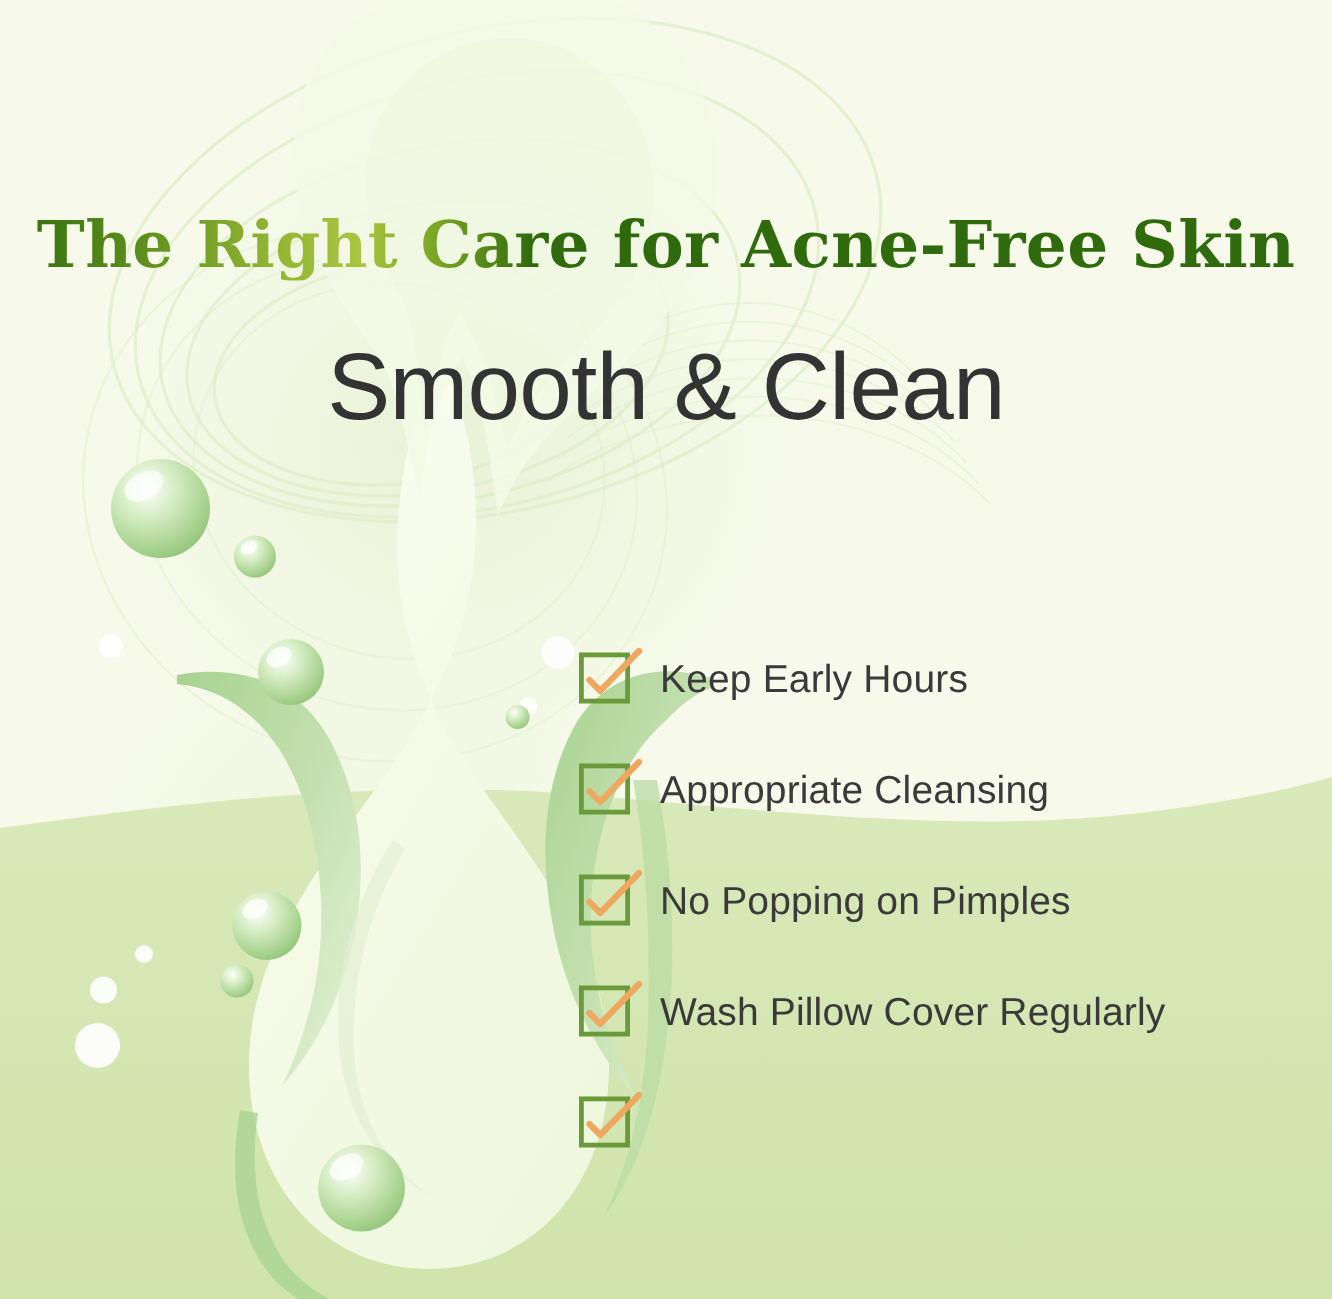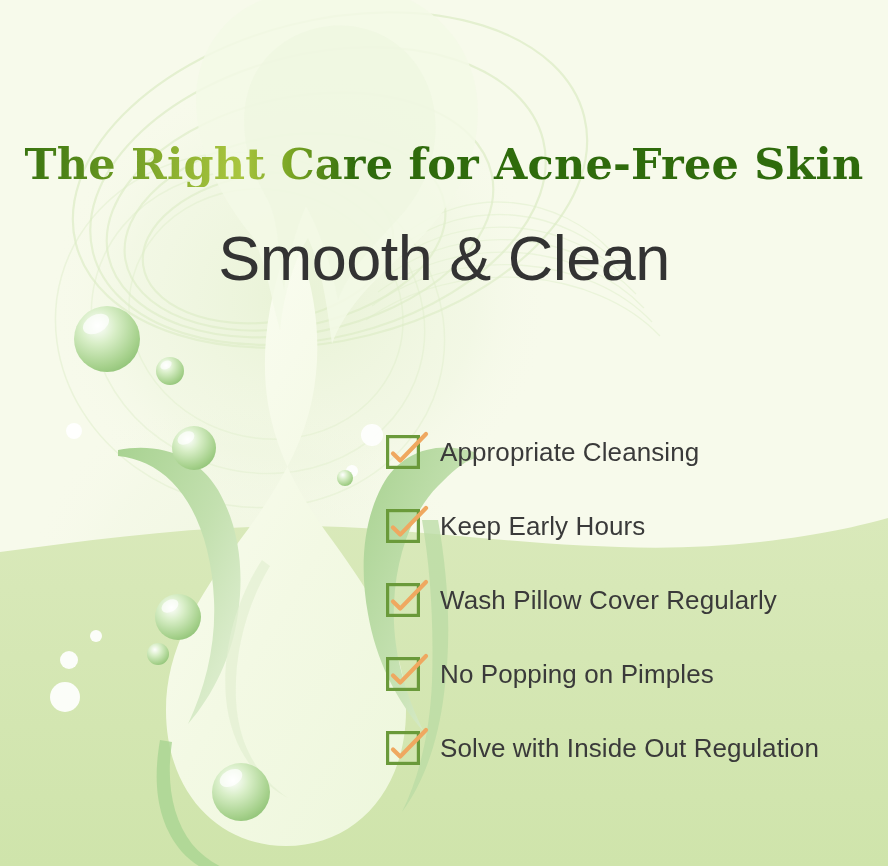--- a/index.html
+++ b/index.html
@@ -252,58 +252,57 @@
 
     <div class="checklist">
 
       <div class="check-row">
         <span class="checkbox-icon">
           <svg width="34" height="34" viewBox="0 0 34 34" xmlns="http://www.w3.org/2000/svg">
             <rect x="1.6" y="1.6" width="30.8" height="30.8" fill="none" stroke="#6a9a3a" stroke-width="3.2"></rect>
             <path d="M7 18.4 L14.2 25.6 L40 -1" fill="none" stroke="#efa860" stroke-width="4.2" stroke-linecap="round" stroke-linejoin="round"></path>
           </svg>
         </span>
+        <span class="check-label">Keep Early Hours</span>
+      </div>
+
+      <div class="check-row">
+        <span class="checkbox-icon">
+          <svg width="34" height="34" viewBox="0 0 34 34" xmlns="http://www.w3.org/2000/svg">
+            <rect x="1.6" y="1.6" width="30.8" height="30.8" fill="none" stroke="#6a9a3a" stroke-width="3.2"></rect>
+            <path d="M7 18.4 L14.2 25.6 L40 -1" fill="none" stroke="#efa860" stroke-width="4.2" stroke-linecap="round" stroke-linejoin="round"></path>
+          </svg>
+        </span>
         <span class="check-label">Appropriate Cleansing</span>
       </div>
 
       <div class="check-row">
         <span class="checkbox-icon">
           <svg width="34" height="34" viewBox="0 0 34 34" xmlns="http://www.w3.org/2000/svg">
             <rect x="1.6" y="1.6" width="30.8" height="30.8" fill="none" stroke="#6a9a3a" stroke-width="3.2"></rect>
             <path d="M7 18.4 L14.2 25.6 L40 -1" fill="none" stroke="#efa860" stroke-width="4.2" stroke-linecap="round" stroke-linejoin="round"></path>
           </svg>
         </span>
-        <span class="check-label">Keep Early Hours</span>
+        <span class="check-label">No Popping on Pimples</span>
       </div>
 
       <div class="check-row">
         <span class="checkbox-icon">
           <svg width="34" height="34" viewBox="0 0 34 34" xmlns="http://www.w3.org/2000/svg">
             <rect x="1.6" y="1.6" width="30.8" height="30.8" fill="none" stroke="#6a9a3a" stroke-width="3.2"></rect>
             <path d="M7 18.4 L14.2 25.6 L40 -1" fill="none" stroke="#efa860" stroke-width="4.2" stroke-linecap="round" stroke-linejoin="round"></path>
           </svg>
         </span>
         <span class="check-label">Wash Pillow Cover Regularly</span>
       </div>
 
       <div class="check-row">
         <span class="checkbox-icon">
           <svg width="34" height="34" viewBox="0 0 34 34" xmlns="http://www.w3.org/2000/svg">
             <rect x="1.6" y="1.6" width="30.8" height="30.8" fill="none" stroke="#6a9a3a" stroke-width="3.2"></rect>
             <path d="M7 18.4 L14.2 25.6 L40 -1" fill="none" stroke="#efa860" stroke-width="4.2" stroke-linecap="round" stroke-linejoin="round"></path>
           </svg>
         </span>
-        <span class="check-label">No Popping on Pimples</span>
-      </div>
-
-      <div class="check-row">
-        <span class="checkbox-icon">
-          <svg width="34" height="34" viewBox="0 0 34 34" xmlns="http://www.w3.org/2000/svg">
-            <rect x="1.6" y="1.6" width="30.8" height="30.8" fill="none" stroke="#6a9a3a" stroke-width="3.2"></rect>
-            <path d="M7 18.4 L14.2 25.6 L40 -1" fill="none" stroke="#efa860" stroke-width="4.2" stroke-linecap="round" stroke-linejoin="round"></path>
-          </svg>
-        </span>
-        <span class="check-label">Solve with Inside Out Regulation</span>
       </div>
 
     </div>
   </div>
 </div>
 
 </body></html>

